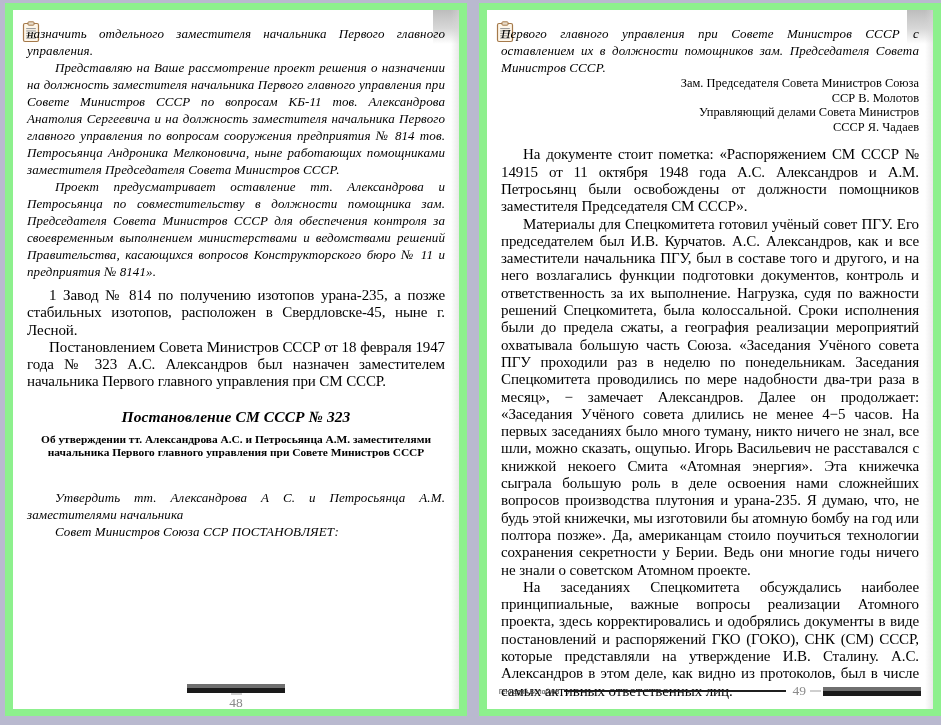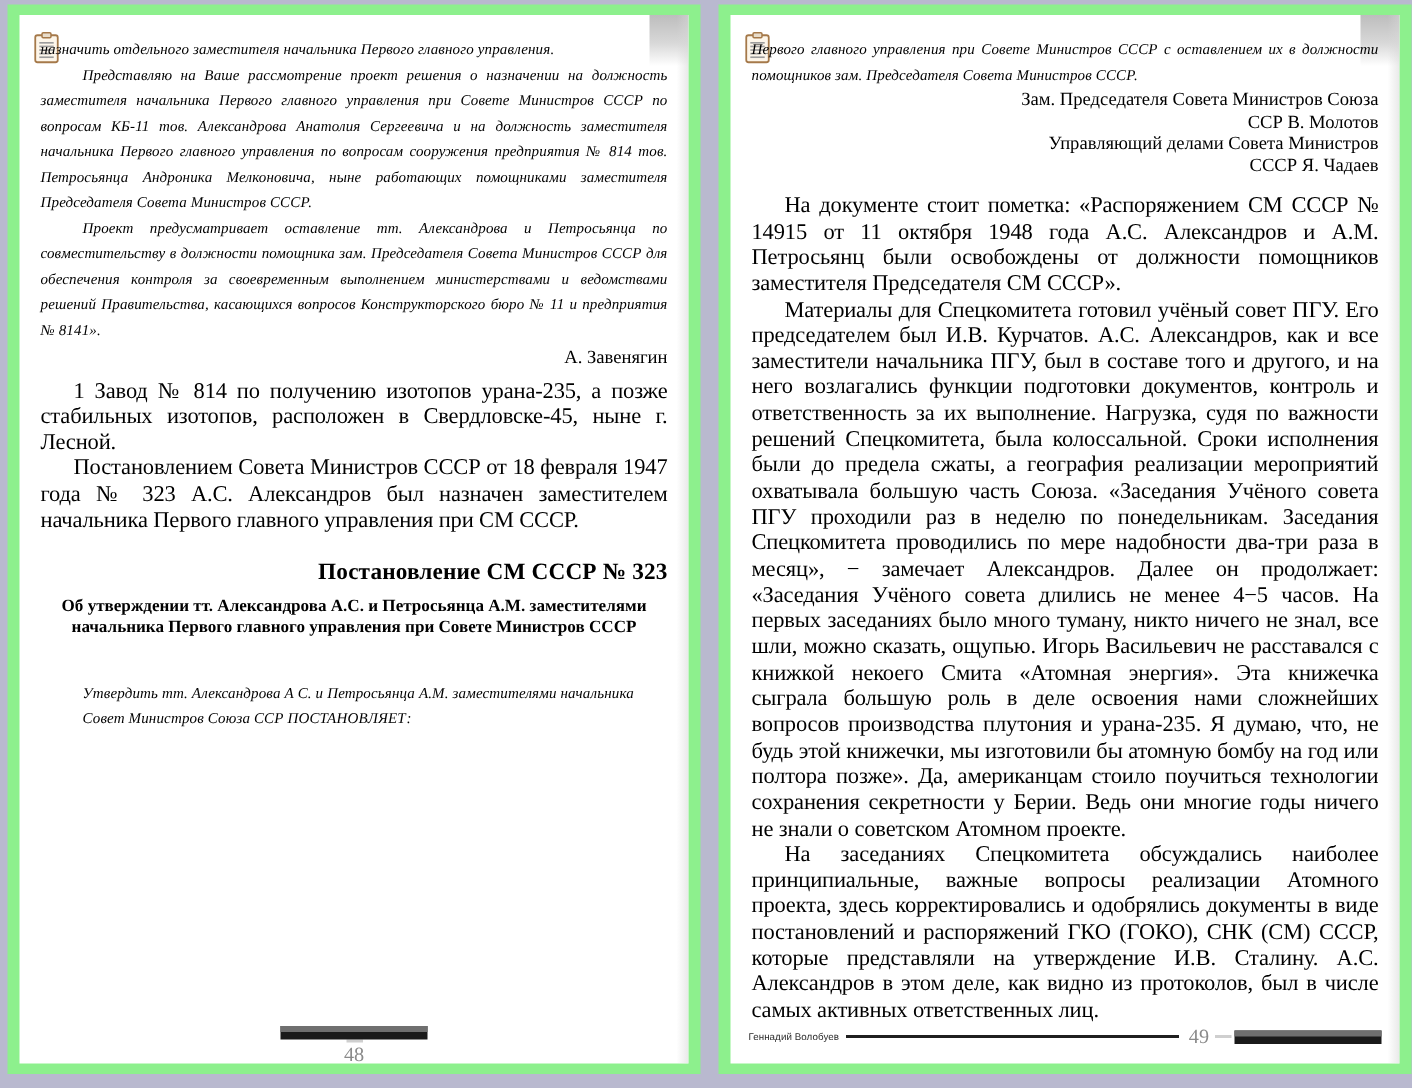--- a/index.html
+++ b/index.html
@@ -86,21 +86,21 @@
   }
 
   
   .blk {
     margin: 0;
     text-align: justify;
     text-justify: inter-word;
   }
   .doc {               
     font-style: italic;
-    font-size: 10px;
+    font-size: 13px;
     line-height: 17.0px;
     text-indent: 28px;
     letter-spacing: 0.1px;
   }
   .doc.cont { text-indent: 0; }
 
   .narr {              
     font-style: normal;
     font-size: 15.0px;
     line-height: 17.3px;
@@ -114,26 +114,27 @@
     text-align: right;
     margin: 0;
   }
   .sig.one { margin-top: 2px; }
 
   .spacer-s { height: 7px; }
   .spacer-m { height: 12px; }
   .spacer-l { height: 17px; }
 
   .decree-title {
-    text-align: right;
+    text-align: center;
     font-weight: bold;
     font-size: 15.5px;
     line-height: 18px;
     margin: 0;
     letter-spacing: 0.1px;
+    font-style: italic;
   }
   .decree-sub {
     text-align: center;
     font-weight: bold;
     font-size: 11.4px;
     line-height: 13.4px;
     margin: 0;
   }
   .decree-place {
     text-align: center;
@@ -220,21 +221,20 @@
           <rect x="4.2" y="14.2" width="6.8" height="1.1"></rect>
           <rect x="4.2" y="16.6" width="9.6" height="1.1"></rect>
         </g>
       </svg>
 
       <div class="content">
         <div style="height:7px"></div>
         <p class="blk doc cont">назначить отдельного заместителя начальника Первого главного управления.</p>
         <p class="blk doc">Представляю на Ваше рассмотрение проект решения о назначении на должность заместителя начальника Первого главного управления при Совете Министров СССР по вопросам КБ-11 тов. Александрова Анатолия Сергеевича и на должность заместителя начальника Первого главного управления по вопросам сооружения предприятия № 814 тов. Петросьянца Андроника Мелконовича, ныне работающих помощниками заместителя Председателя Совета Министров СССР.</p>
         <p class="blk doc">Проект предусматривает оставление тт. Александрова и Петросьянца по совместительству в должности помощника зам. Председателя Совета Министров СССР для обеспечения контроля за своевременным выполнением министерствами и ведомствами решений Правительства, касающихся вопросов Конструкторского бюро № 11 и предприятия № 8141».</p>
-        <p class="sig one">А. Завенягин</p>
         <div class="spacer-s"></div>
         <p class="blk narr">1 Завод № 814 по получению изотопов урана-235, а позже стабильных изотопов, расположен в Свердловске-45, ныне г. Лесной.</p>
         <p class="blk narr">Постановлением Совета Министров СССР от 18 февраля 1947 года № 323 А.С. Александров был назначен заместителем начальника Первого главного управления при СМ СССР.</p>
         <div class="spacer-l"></div>
         <p class="decree-title">Постановление СМ СССР № 323</p>
         <div class="spacer-s"></div>
         <p class="decree-sub">Об утверждении тт. Александрова А.С. и Петросьянца А.М. заместителями начальника Первого главного управления при Совете Министров СССР</p>
         <div class="spacer-m"></div>
         <div class="spacer-l"></div>
         <p class="blk doc">Утвердить тт. Александрова А С. и Петросьянца А.М. заместителями начальника</p>

